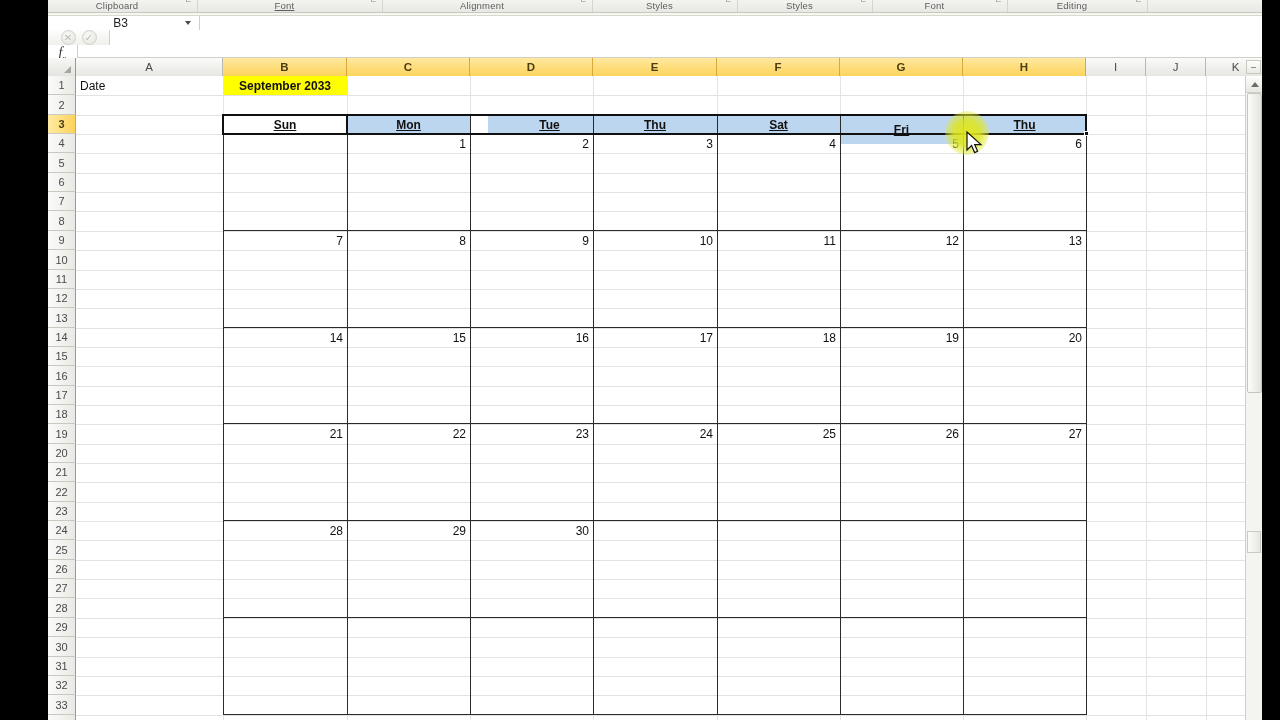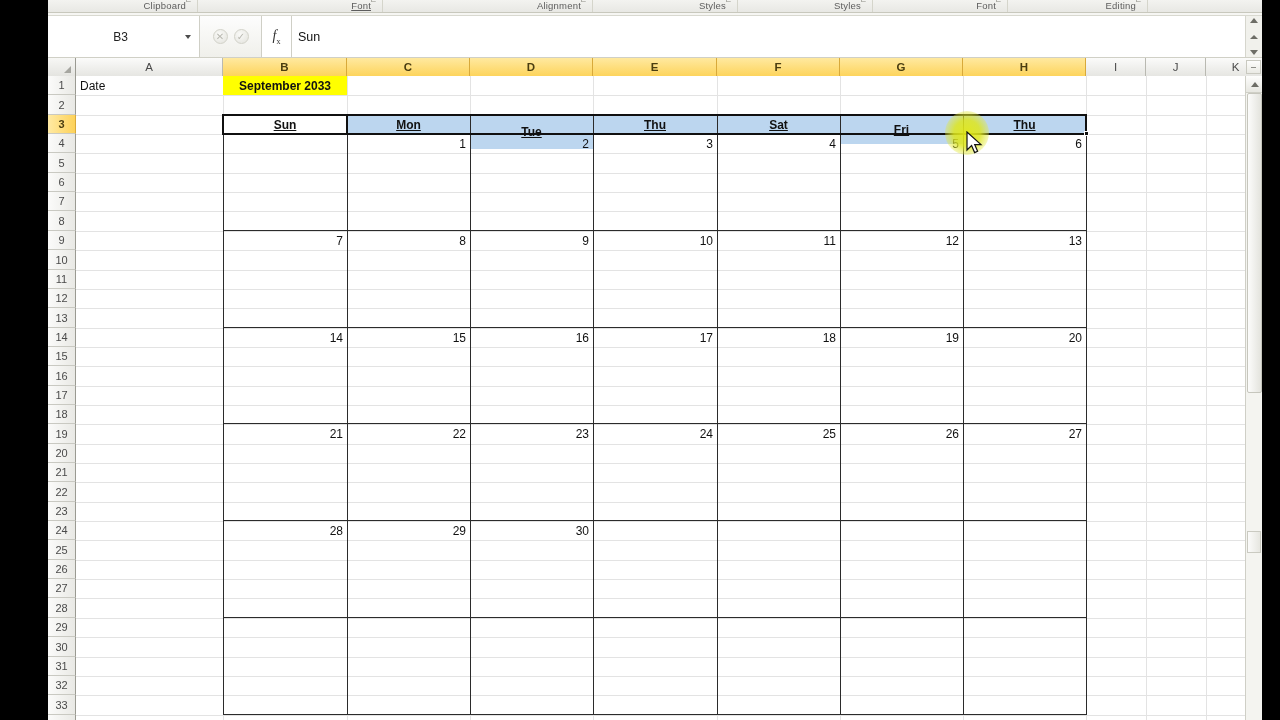--- a/index.html
+++ b/index.html
@@ -38,21 +38,21 @@
   .ribbon-group {
     position: relative;
     height: 13px;
     display: flex; align-items: center; justify-content: center;
     border-right: 1px solid #d5d5cb;
     font-size: 9.5px;
     color: #5d5d5d;
     letter-spacing: .2px;
     white-space: nowrap;
   }
-  .ribbon-group .lbl { flex: 1; text-align: right; }
+  .ribbon-group .lbl { flex: 1; text-align: center; }
   .launcher {
     width: 9px; height: 9px;
     margin-right: 2px;
     position: relative;
     flex: none;
   }
   .launcher::before {
     content: "⌐";
     position: absolute; left: 0; top: -4px;
     font-size: 9px; color: #8d8d86;
@@ -67,20 +67,21 @@
   }
 
   
   .formula-bar {
     position: relative;
     height: 42px;
     background: #fff;
     display: flex;
     align-items: stretch;
     border-bottom: 1px solid #d0d0c6;
+    flex-direction: column;
   }
   .namebox {
     width: 152px;
     background: #fff;
     border-right: 1px solid #cfcfc6;
     display: flex; align-items: center;
     padding: 0 4px 0 8px;
     position: relative;
   }
   .namebox .nb-text {
@@ -457,21 +458,21 @@
           <div class="gline-v" style="left: 641px; height: 647px;"></div>
           <div class="gline-v" style="left: 764px; height: 647px;"></div>
           <div class="gline-v" style="left: 887px; height: 647px;"></div>
           <div class="gline-v" style="left: 1010px; height: 647px;"></div>
           <div class="gline-v" style="left: 1070px; height: 647px;"></div>
           <div class="gline-v" style="left: 1130px; height: 647px;"></div>
           <div class="cell " style="left: 0px; top: 0px; width: 161px; height: 19px;">Date</div>
           <div class="cell center" style="left: 147px; top: 0px; width: 124px; height: 19px; background: rgb(255, 255, 0); font-weight: 600; font-size: 12px;">September 2033</div>
           <div class="cal-head white" style="left: 147px; top: 39px; width: 124px; height: 19px;">Sun</div>
           <div class="cal-head blue" style="left: 271px; top: 39px; width: 123px; height: 19px;">Mon</div>
-          <div class="cal-head blue" style="left: 394px; top: 39px; width: 123px; height: 34px;">Tue</div>
+          <div class="cal-head blue" style="left: 412px; top: 39px; width: 123px; height: 20px;">Tue</div>
           <div class="cal-head blue" style="left: 517px; top: 39px; width: 124px; height: 19px;">Thu</div>
           <div class="cal-head blue" style="left: 641px; top: 39px; width: 123px; height: 19px;">Sat</div>
           <div class="cal-head blue" style="left: 764px; top: 39px; width: 123px; height: 29px;">Fri</div>
           <div class="cal-head blue" style="left: 887px; top: 39px; width: 123px; height: 19px;">Thu</div>
           <div class="cell right" style="left: 271px; top: 58px; width: 123px; height: 19px; font-size: 12px;">1</div>
           <div class="cell right" style="left: 394px; top: 58px; width: 123px; height: 19px; font-size: 12px;">2</div>
           <div class="cell right" style="left: 517px; top: 58px; width: 124px; height: 19px; font-size: 12px;">3</div>
           <div class="cell right" style="left: 641px; top: 58px; width: 123px; height: 19px; font-size: 12px;">4</div>
           <div class="cell right" style="left: 764px; top: 58px; width: 123px; height: 19px; font-size: 12px;">5</div>
           <div class="cell right" style="left: 887px; top: 58px; width: 123px; height: 19px; font-size: 12px;">6</div>

